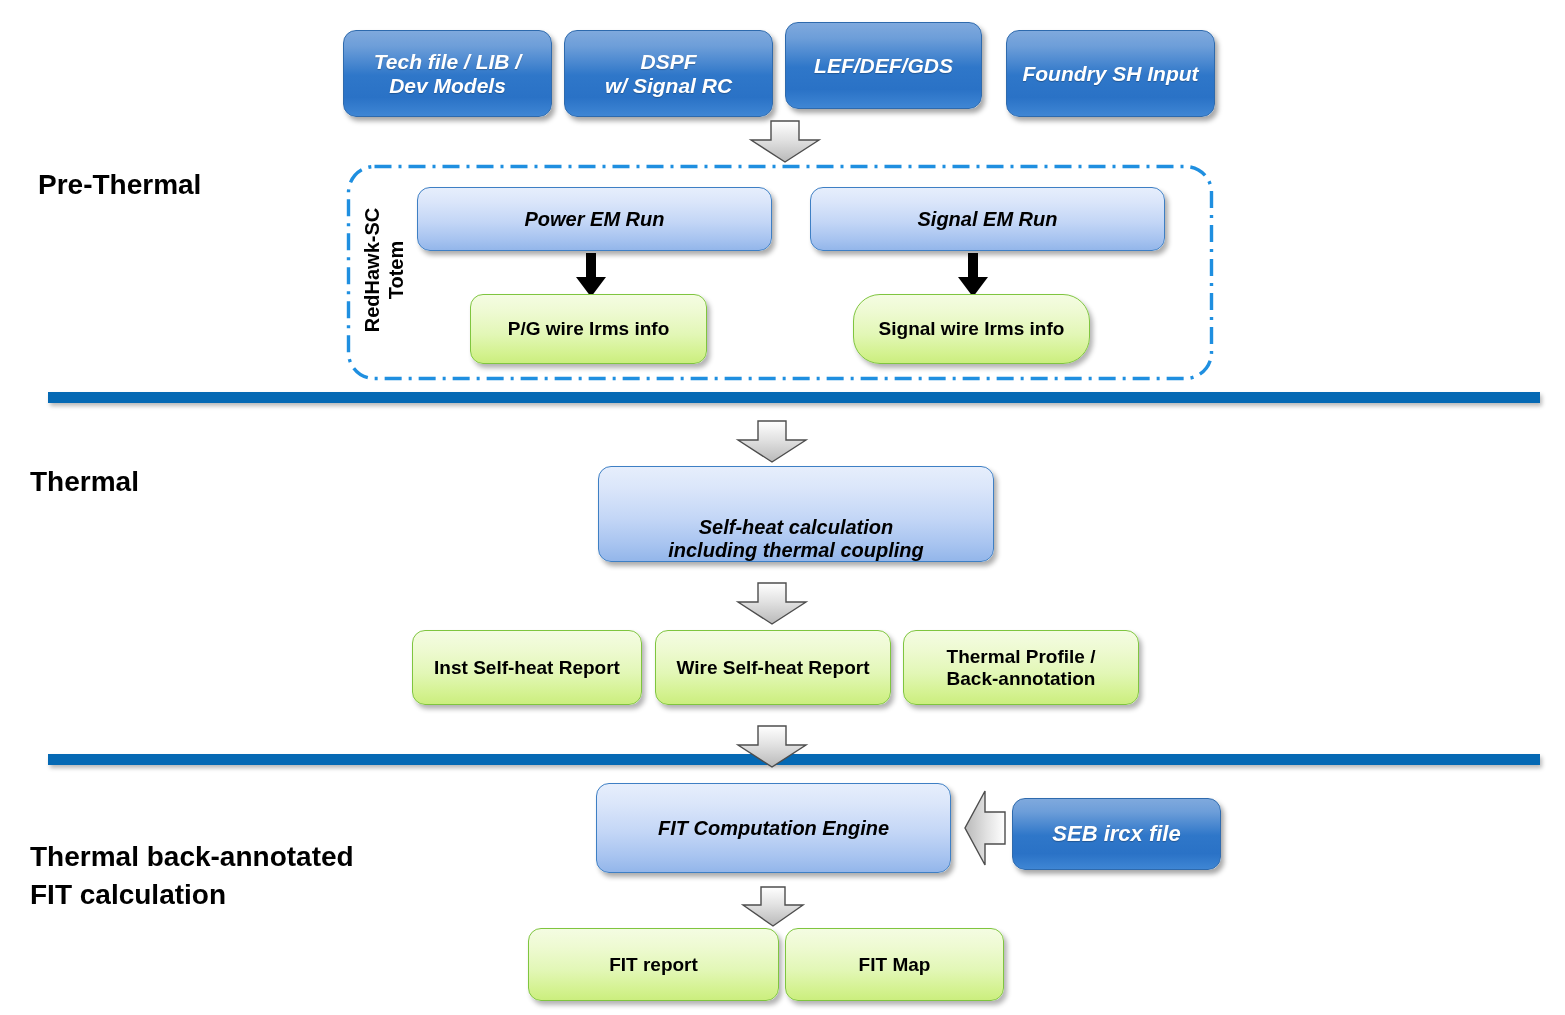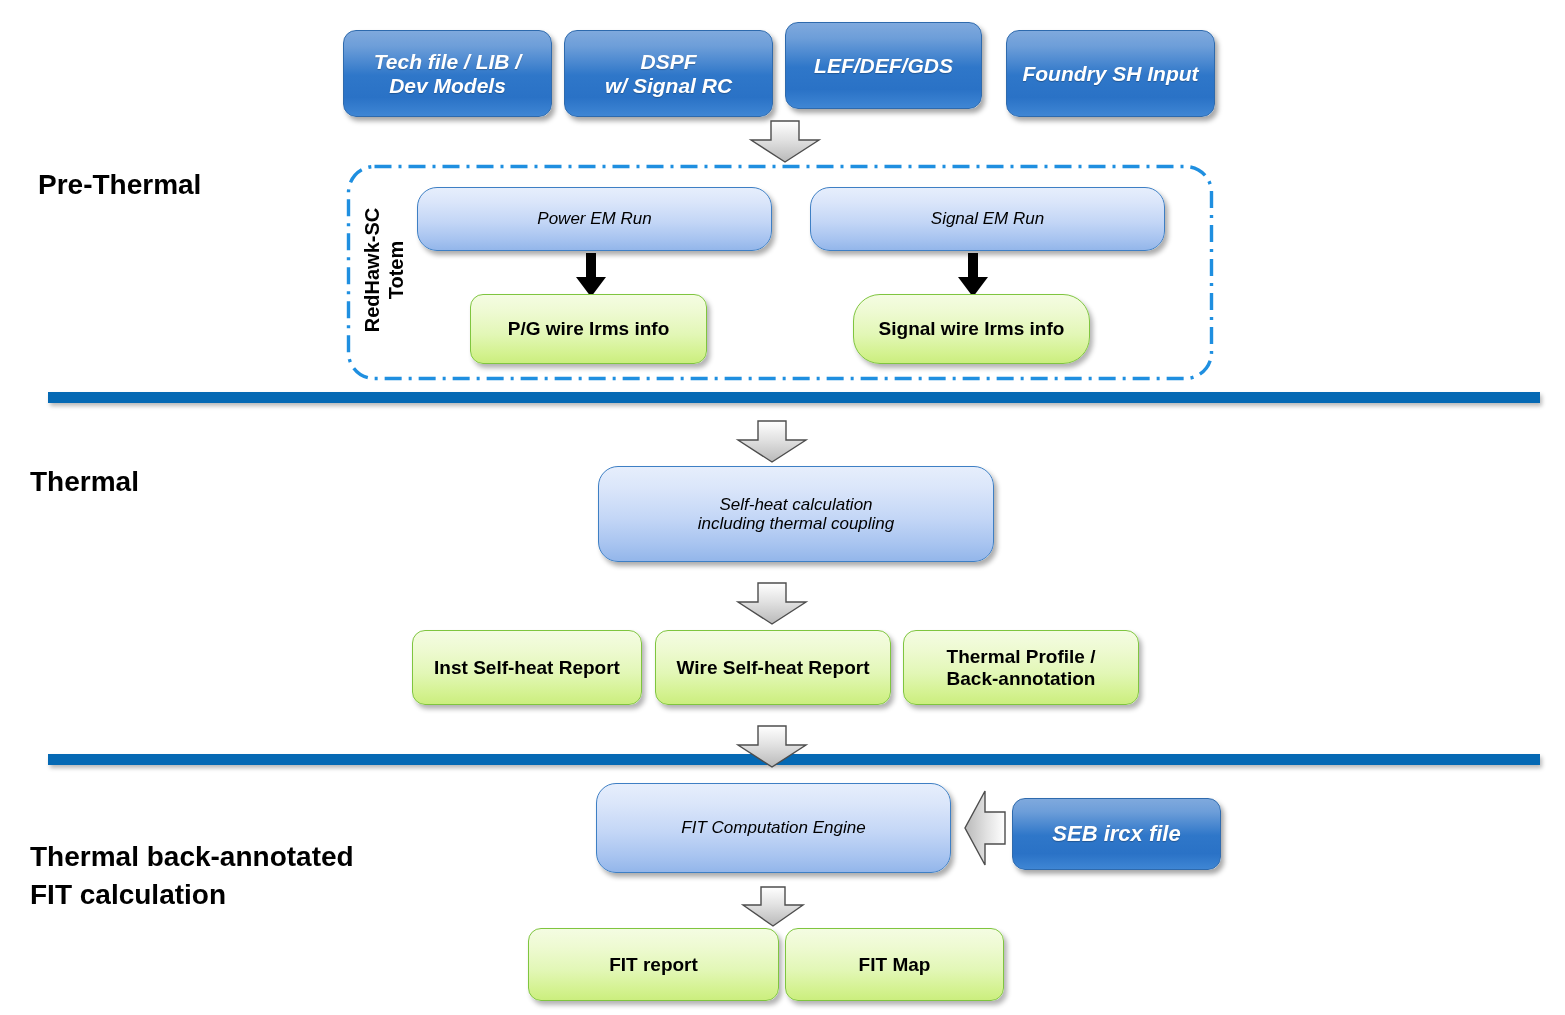--- a/index.html
+++ b/index.html
@@ -34,26 +34,26 @@
     font-style: italic;
     font-weight: bold;
     font-size: 21px;
     background: linear-gradient(to bottom, #7fa9dd 0%, #6d9ed9 18%, #2f77c9 52%, #2a72c6 78%, #3f86d4 100%);
     box-shadow: 3px 4px 5px rgba(0,0,0,0.35);
     text-shadow: 0 1px 1px rgba(0,0,0,0.25);
   }
 
   
   .box-light {
-    border-radius: 20px;
+    border-radius: 13px;
     border: 1px solid #3e7fc4;
     color: #000000;
     font-style: italic;
-    font-weight: normal;
-    font-size: 17px;
+    font-weight: bold;
+    font-size: 20px;
     background: linear-gradient(to bottom, #e6eefc 0%, #dbe6fa 22%, #c3d6f6 55%, #a8c4f0 82%, #93b6ea 100%);
     box-shadow: 3px 4px 5px rgba(0,0,0,0.33);
   }
 
   
   .box-green {
     border-radius: 13px;
     border: 1px solid #7fc53f;
     color: #000000;
     font-weight: bold;
@@ -196,21 +196,21 @@
       <linearGradient id="ag2" x1="0" y1="0" x2="0" y2="1">
         <stop offset="0%" stop-color="#ffffff"></stop>
         <stop offset="45%" stop-color="#e2e2e2"></stop>
         <stop offset="100%" stop-color="#b9b9b9"></stop>
       </linearGradient>
     </defs>
     <polygon points="23,1 51,1 51,20 71,20 37,42 3,20 23,20" fill="url(#ag2)" stroke="#4d4d4d" stroke-width="1.4"></polygon>
   </svg>
 </div>
 
-<div class="node box-light" style="left:598px; top:466px; width:396px; height:96px;">
+<div class="node box-light" style="left:598px; top:466px; width:396px; height:96px;align-items:flex-end;">
   <span style="white-space:pre-line;">Self-heat calculation
 including thermal coupling</span>
 </div>
 
 <div class="arrow" style="left:735px; top:582px;">
   <svg width="74" height="44" viewBox="0 0 74 44">
     <defs>
       <linearGradient id="ag3" x1="0" y1="0" x2="0" y2="1">
         <stop offset="0%" stop-color="#ffffff"></stop>
         <stop offset="45%" stop-color="#e2e2e2"></stop>

